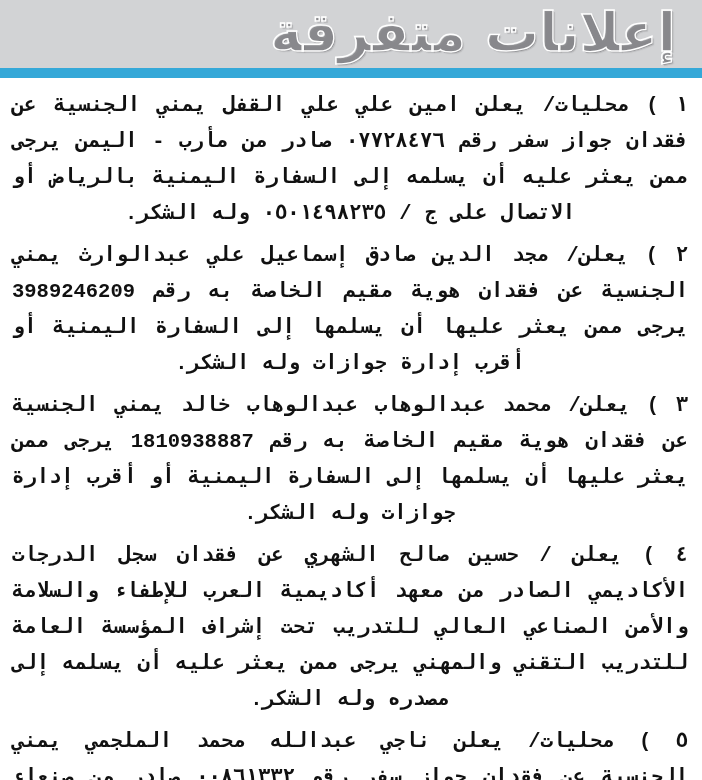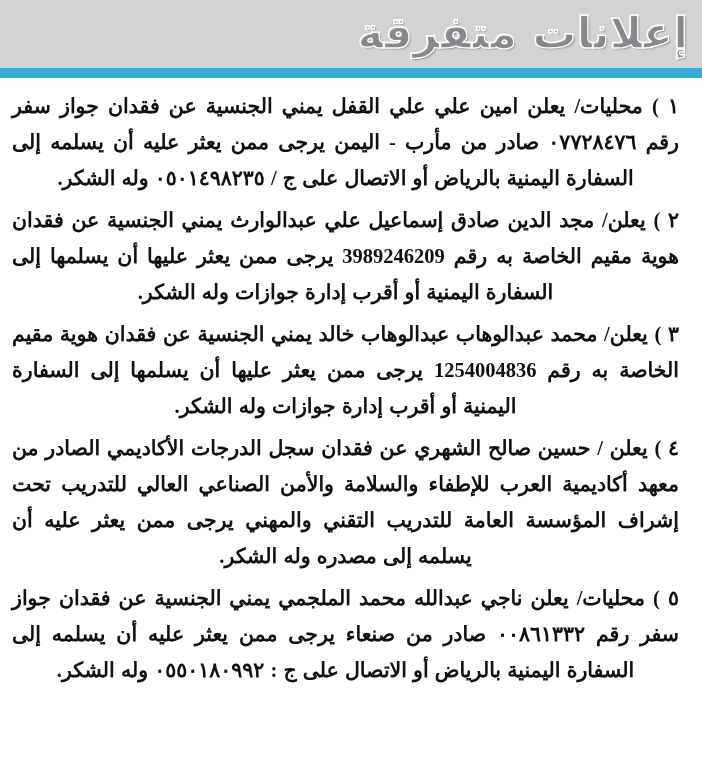--- a/index.html
+++ b/index.html
@@ -21,24 +21,24 @@
   
   .masthead {
     position: relative;
     width: 702px;
     height: 78px;
     background: #d2d3d5;
     box-sizing: border-box;
   }
   .masthead-title {
     position: absolute;
-    right: 14px;
+    right: 26px;
     top: 2px;
     font-family: "DejaVu Sans", "Liberation Sans", sans-serif;
-    font-size: 44px;
+    font-size: 54px;
     font-weight: bold;
     line-height: 62px;
     letter-spacing: 1px;
     color: transparent;
     -webkit-text-stroke: 1.4px #ffffff;
     text-shadow:
        1px  1px 0 rgba(120,120,124,0.75),
        2px  2px 1px rgba(150,150,154,0.45);
     white-space: nowrap;
     direction: rtl;
@@ -56,26 +56,26 @@
   
   .ads {
     padding: 10px 14px 0 12px;
     box-sizing: border-box;
     direction: rtl;
   }
   .ad {
     direction: rtl;
     text-align: justify;
     text-align-last: center;
-    font-family: Liberation Serif, serif;
+    font-family: Liberation Mono, monospace;
     font-size: 20.5px;
     font-weight: bold;
     line-height: 36px;
     color: #111111;
-    margin: 0 9px 6px 0;
+    margin: 0 0 6px 0;
     word-spacing: 1px;
   }
   .ad-index {
     font-weight: bold;
   }
   .ad:last-child {
     margin-bottom: 0;
   }
 </style>
 </head>
@@ -95,21 +95,21 @@
       <span>محليات/ يعلن امين علي علي القفل يمني الجنسية عن فقدان جواز سفر رقم ٠٧٧٢٨٤٧٦ صادر من مأرب - اليمن يرجى ممن يعثر عليه أن يسلمه إلى السفارة اليمنية بالرياض أو الاتصال على ج / ٠٥٠١٤٩٨٢٣٥ وله الشكر.</span>
     </p>
 
     <p class="ad">
       <span class="ad-index">٢ )</span>
       <span>يعلن/ مجد الدين صادق إسماعيل علي عبدالوارث يمني الجنسية عن فقدان هوية مقيم الخاصة به رقم 3989246209 يرجى ممن يعثر عليها أن يسلمها إلى السفارة اليمنية أو أقرب إدارة جوازات وله الشكر.</span>
     </p>
 
     <p class="ad">
       <span class="ad-index">٣ )</span>
-      <span>يعلن/ محمد عبدالوهاب عبدالوهاب خالد يمني الجنسية عن فقدان هوية مقيم الخاصة به رقم 1254004836 يرجى ممن يعثر عليها أن يسلمها إلى السفارة اليمنية أو أقرب إدارة جوازات وله الشكر.</span>
+      <span>يعلن/ محمد عبدالوهاب عبدالوهاب خالد يمني الجنسية عن فقدان هوية مقيم الخاصة به رقم 1810938887 يرجى ممن يعثر عليها أن يسلمها إلى السفارة اليمنية أو أقرب إدارة جوازات وله الشكر.</span>
     </p>
 
     <p class="ad">
       <span class="ad-index">٤ )</span>
       <span>يعلن / حسين صالح الشهري عن فقدان سجل الدرجات الأكاديمي الصادر من معهد أكاديمية العرب للإطفاء والسلامة والأمن الصناعي العالي للتدريب تحت إشراف المؤسسة العامة للتدريب التقني والمهني يرجى ممن يعثر عليه أن يسلمه إلى مصدره وله الشكر.</span>
     </p>
 
     <p class="ad">
       <span class="ad-index">٥ )</span>
       <span>محليات/ يعلن ناجي عبدالله محمد الملجمي يمني الجنسية عن فقدان جواز سفر رقم ٠٠٨٦١٣٣٢ صادر من صنعاء يرجى ممن يعثر عليه أن يسلمه إلى السفارة اليمنية بالرياض أو الاتصال على ج : ٠٥٥٠١٨٠٩٩٢ وله الشكر.</span>

